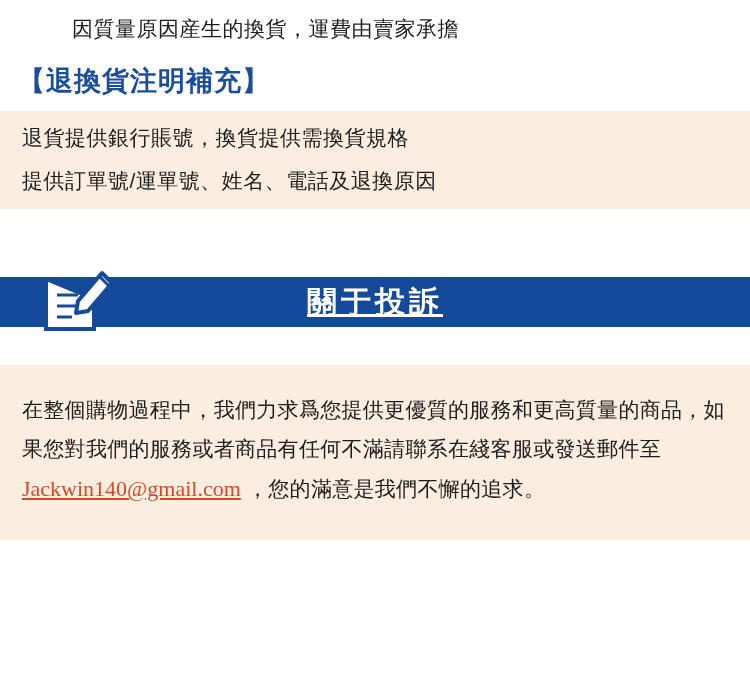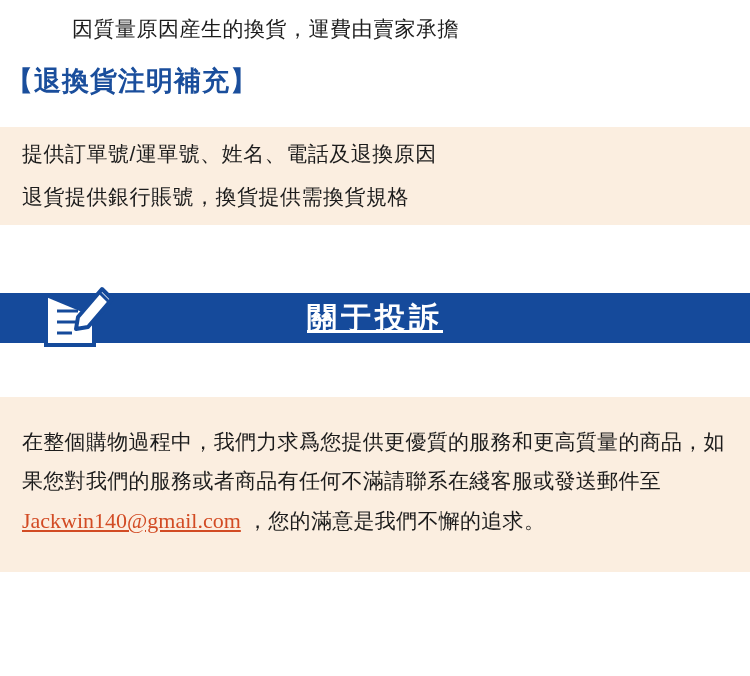--- a/index.html
+++ b/index.html
@@ -34,23 +34,23 @@
     margin-bottom: 22px;
     letter-spacing: 0.5px;
   }
 
   
   .blue-heading {
     color: #1a4e9c;
     font-size: 27px;
     font-weight: bold;
     letter-spacing: 1px;
-    padding-left: 6px;
+    padding-left: 18px;
     margin-top: 24px;
-    margin-bottom: 28px;
+    margin-bottom: 12px;
   }
 
   
   .note-box {
     background: #fbeee0;
     padding: 16px 0 18px 0;
     margin: 0;
   }
   .note-line {
     font-size: 21px;
@@ -92,21 +92,21 @@
     left: 38px;
     top: 0px;
     width: 76px;
     height: 76px;
     z-index: 3;
   }
 
   
   .bottom-box {
     background: #fbeee0;
-    margin-top: 44px;
+    margin-top: 28px;
     padding: 26px 22px 34px 22px;
     height: 175px;
     box-sizing: border-box;
   }
   .bottom-para {
     font-size: 21px;
     line-height: 1.85;
     color: #1c1c1c;
     letter-spacing: 0.3px;
     text-align: left;
@@ -124,22 +124,22 @@
 
 <div class="page">
 
   <div class="policy-lines">
     <div class="policy-line">因質量原因産生的換貨，運費由賣家承擔</div>
   </div>
 
   <div class="blue-heading">【退換貨注明補充】</div>
 
   <div class="note-box">
+    <div class="note-line">退貨提供銀行賬號，換貨提供需換貨規格</div>
     <div class="note-line">提供訂單號/運單號、姓名、電話及退換原因</div>
-    <div class="note-line">退貨提供銀行賬號，換貨提供需換貨規格</div>
   </div>
 
   <div class="banner-wrap">
     <div class="banner-bar">
       <span class="banner-title">關于投訴</span>
     </div>
     <span class="pen-icon">
       <svg width="76" height="76" viewBox="0 0 76 76" xmlns="http://www.w3.org/2000/svg">
         <path d="M8 20 L8 68 L56 68 L56 40" fill="#ffffff" stroke="#154a9b" stroke-width="4"></path>
         <path d="M8 20 L8 68 L56 68 L56 40" fill="none" stroke="#154a9b" stroke-width="4"></path>

